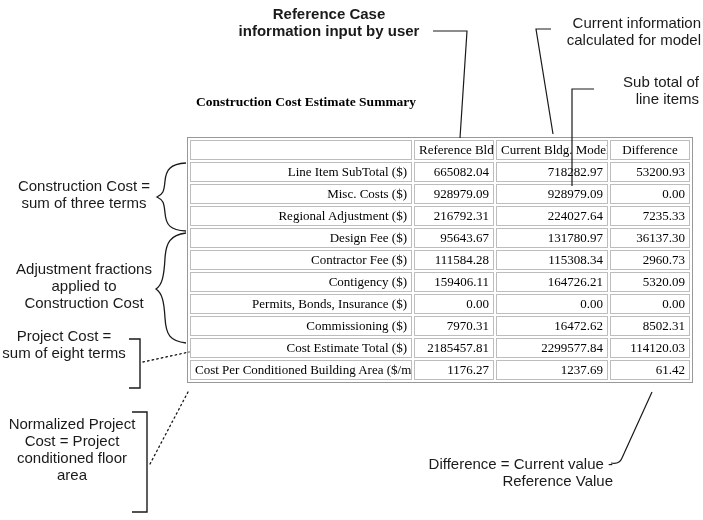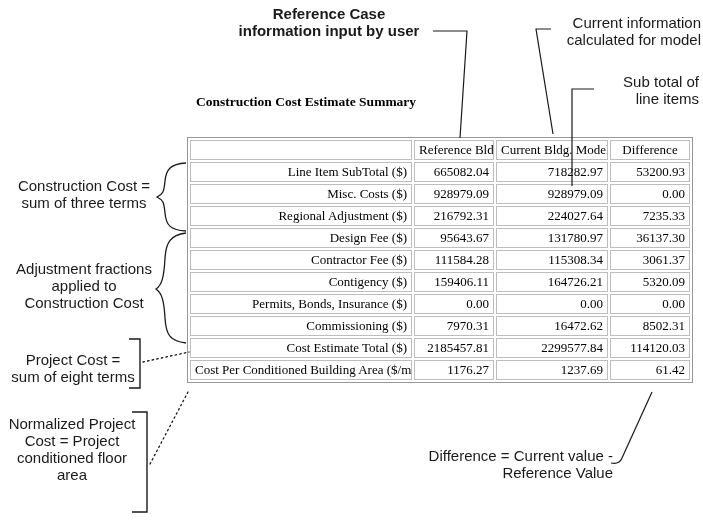--- a/index.html
+++ b/index.html
@@ -9,21 +9,21 @@
     font-family:"Liberation Sans", sans-serif;
   }
   #canvas{position:absolute;inset:0;width:703px;height:520px;}
   .note{
     position:absolute;
     font-size:15px;line-height:17px;
     color:#1a1a1a;
   }
   .note.center{text-align:center;}
   .note.left{text-align:right;}
-  .note.right{text-align:right;}
+  .note.right{text-align:right;margin-top:8px;}
   #figure-title{
     position:absolute;left:196px;top:94px;
     font-family:"Liberation Serif", serif;
     font-weight:bold;font-size:13.5px;
   }
   #cost-table{
     position:absolute;left:187px;top:137px;
     width:506px;
     border-collapse:separate;border-spacing:2px;
     table-layout:fixed;
@@ -78,21 +78,21 @@
     <div>Construction Cost =</div>
     <div>sum of three terms</div>
   </div>
 
   <div class="note center" style="left:5px;top:260px;width:158px;">
     <div>Adjustment fractions</div>
     <div>applied to</div>
     <div>Construction Cost</div>
   </div>
 
-  <div class="note center" style="left:0px;top:351px;width:128px;padding-left:9px;">
+  <div class="note center" style="left:0px;top:327px;width:128px;">
     <div>Project Cost =</div>
     <div>sum of eight terms</div>
   </div>
 
   <div class="note center" style="left:8px;top:415px;width:128px;">
     <div>Normalized Project</div>
     <div>Cost = Project</div>
     <div>conditioned floor</div>
     <div>area</div>
   </div>
@@ -137,21 +137,21 @@
     <tr>
       <td class="rowlabel">Design Fee ($)</td>
       <td>95643.67</td>
       <td>131780.97</td>
       <td>36137.30</td>
     </tr>
     <tr>
       <td class="rowlabel">Contractor Fee ($)</td>
       <td>111584.28</td>
       <td>115308.34</td>
-      <td>3061.37</td>
+      <td>2960.73</td>
     </tr>
     <tr>
       <td class="rowlabel">Contigency ($)</td>
       <td>159406.11</td>
       <td>164726.21</td>
       <td>5320.09</td>
     </tr>
     <tr>
       <td class="rowlabel">Permits, Bonds, Insurance ($)</td>
       <td>0.00</td>

